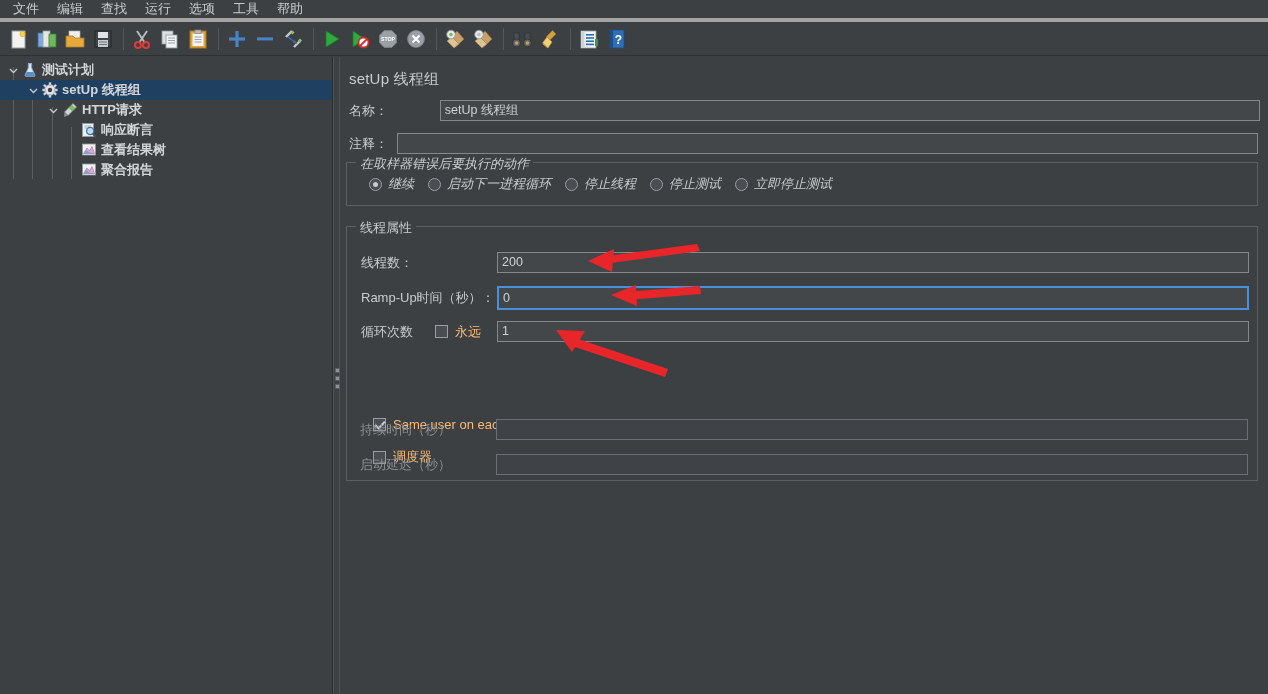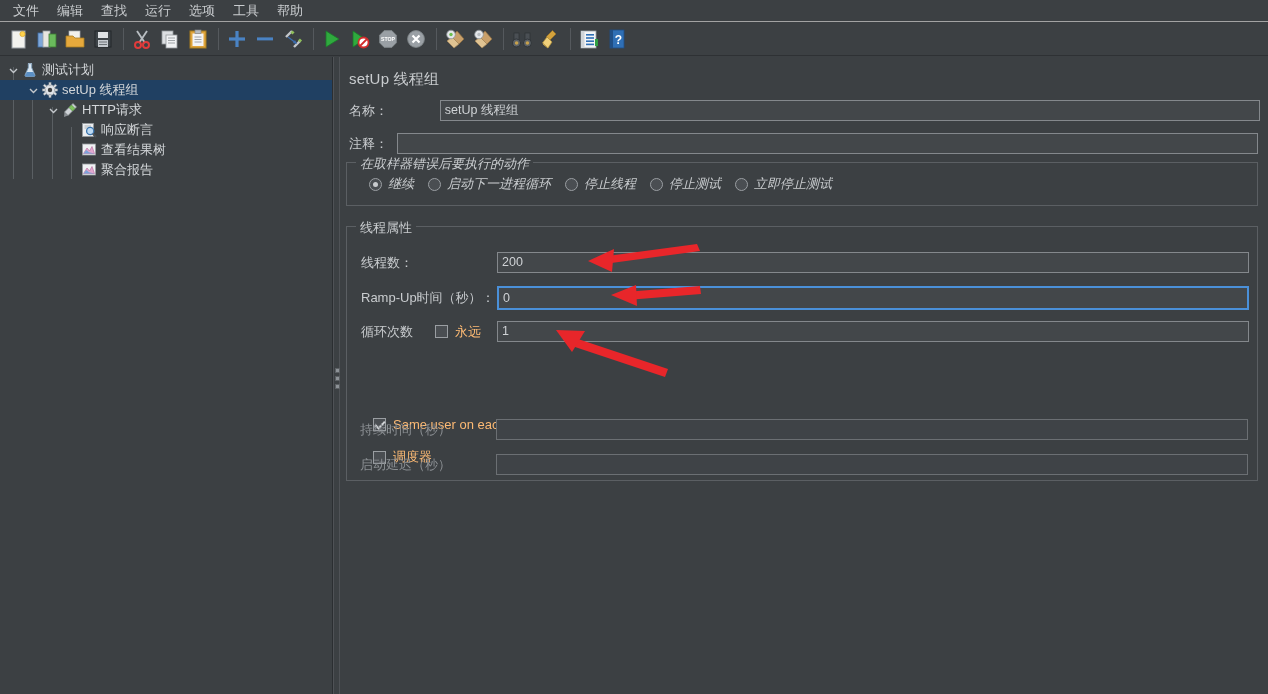--- a/index.html
+++ b/index.html
@@ -14,21 +14,21 @@
     position: relative;
     width: 1268px; height: 694px;
     background: #3c4043;
   }
 
   
   .menubar {
     position: absolute; left: 0; top: 0;
     width: 1268px; height: 22px;
     background: #3c4043;
-    border-bottom: 1px solid #a3a3a3;
+    border-bottom: 4px solid #a3a3a3;
     display: flex; align-items: center;
     padding-left: 4px;
   }
   .menu-item {
     color: #c9cccf;
     font-size: 13px;
     padding: 2px 9px;
     line-height: 16px;
     white-space: nowrap;
     cursor: default;
@@ -81,21 +81,21 @@
     flex: 0 0 16px;
     color: #b9bcc0;
     font-size: 9px;
   }
   .tree-row .ticon {
     width: 18px; height: 18px;
     flex: 0 0 18px;
     display: inline-flex; align-items: center; justify-content: center;
     margin-right: 3px;
   }
-  .tree-label { line-height: 18px; }
+  .tree-label { line-height: 18px; font-weight: bold; }
   
   .guide {
     position: absolute;
     width: 1px;
     background: #5a5f63;
   }
 
   
   .splitter {
     position: absolute; left: 333px; top: 57px;

